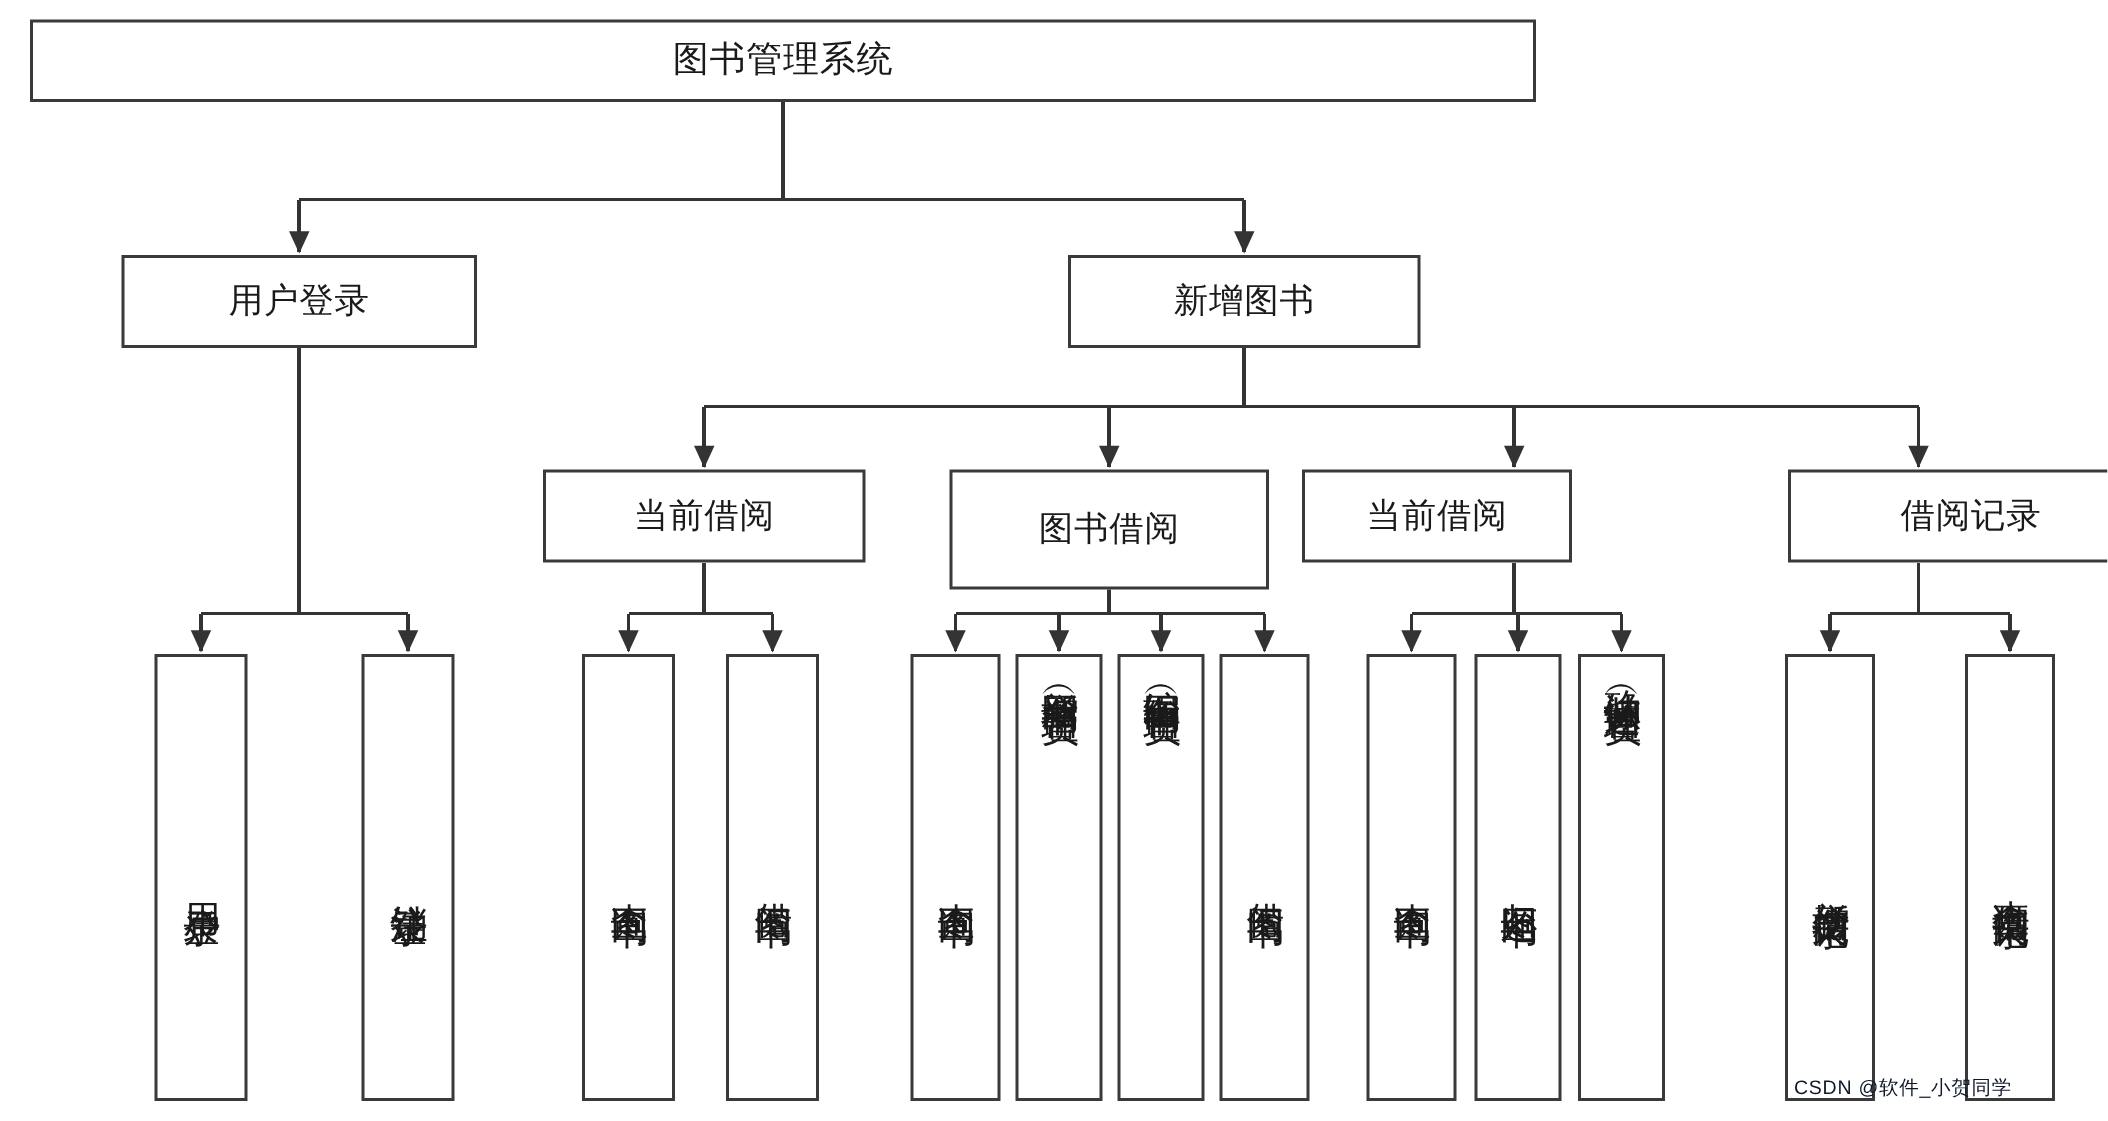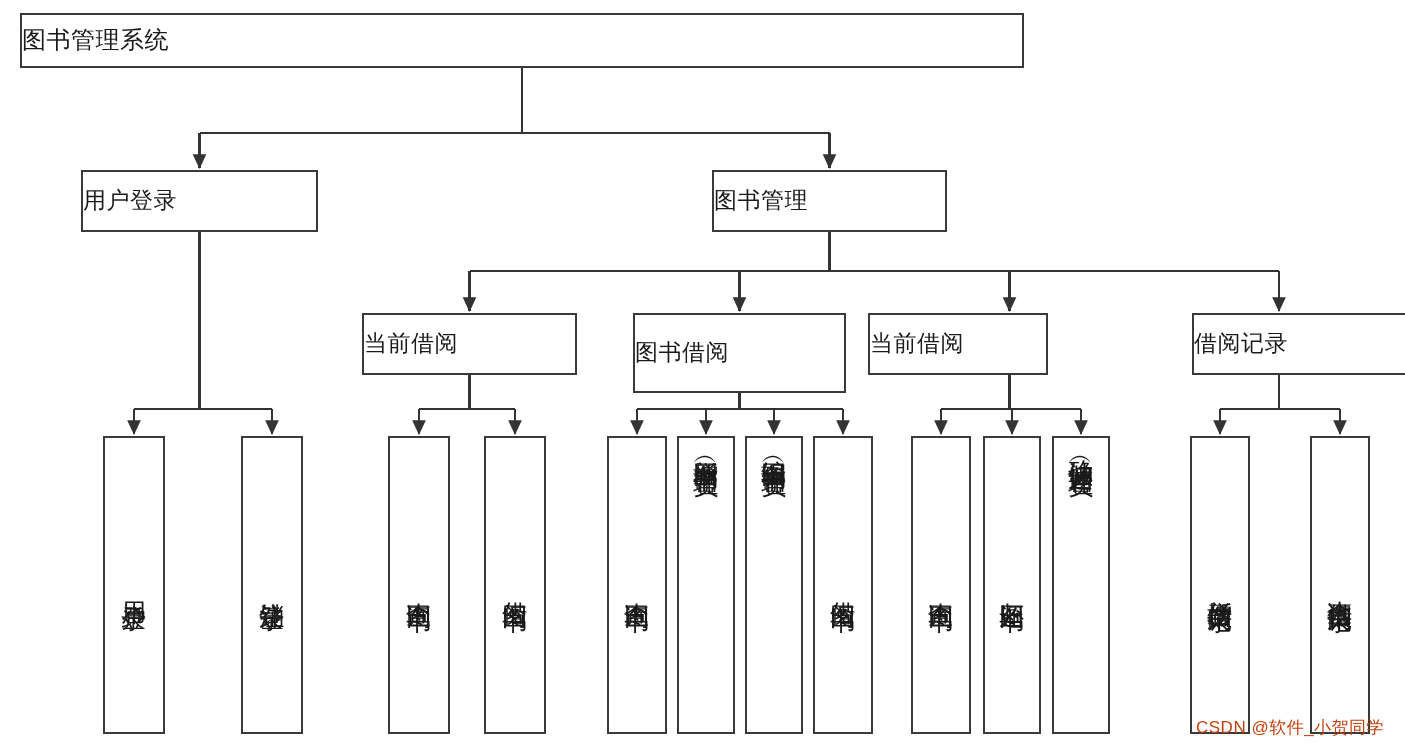--- a/index.html
+++ b/index.html
@@ -26,21 +26,21 @@
     height: 747px;
     pointer-events: none;
   }
   .node {
     position: absolute;
     box-sizing: border-box;
     background: #ffffff;
     border: 2px solid #3a3a3a;
     display: flex;
     align-items: center;
-    justify-content: flex-start;
+    justify-content: center;
     color: #1a1a1a;
   }
   .node .label {
     display: block;
     text-align: center;
     line-height: 1.18;
     letter-spacing: 0.5px;
   }
   
   .node.horiz .label {
@@ -62,22 +62,22 @@
     font-size: 25px;
     line-height: 1.05;
     letter-spacing: 2px;
     white-space: nowrap;
   }
   .node.vert.mid .label {
     align-self: center;
   }
   .watermark {
     position: absolute;
-    color: #c2410c;
-    font-size: 17px;
+    color: #0f172a;
+    font-size: 13px;
     white-space: nowrap;
     letter-spacing: 0.5px;
     user-select: none;
   }
 </style>
 </head>
 <body>
 
 <div id="canvas">
 
@@ -137,21 +137,21 @@
     </svg>
 
   <div class="node horiz root" id="n-root" style="left: 20px; top: 13px; width: 1004px; height: 55px;">
     <span class="label">图书管理系统</span>
   </div>
 
   <div class="node horiz" id="n-l1-0" style="left: 81px; top: 170px; width: 237px; height: 62px;">
     <span class="label">用户登录</span>
   </div>
   <div class="node horiz" id="n-l1-1" style="left: 712px; top: 170px; width: 235px; height: 62px;">
-    <span class="label">图书管理</span>
+    <span class="label">新增图书</span>
   </div>
 
   <div class="node horiz" id="n-l2-0" style="left: 362px; top: 313px; width: 215px; height: 62px;">
     <span class="label">当前借阅</span>
   </div>
   <div class="node horiz" id="n-l2-1" style="left: 633px; top: 313px; width: 213px; height: 80px;">
     <span class="label">图书借阅</span>
   </div>
   <div class="node horiz" id="n-l2-2" style="left: 868px; top: 313px; width: 180px; height: 62px;">
     <span class="label">当前借阅</span>

